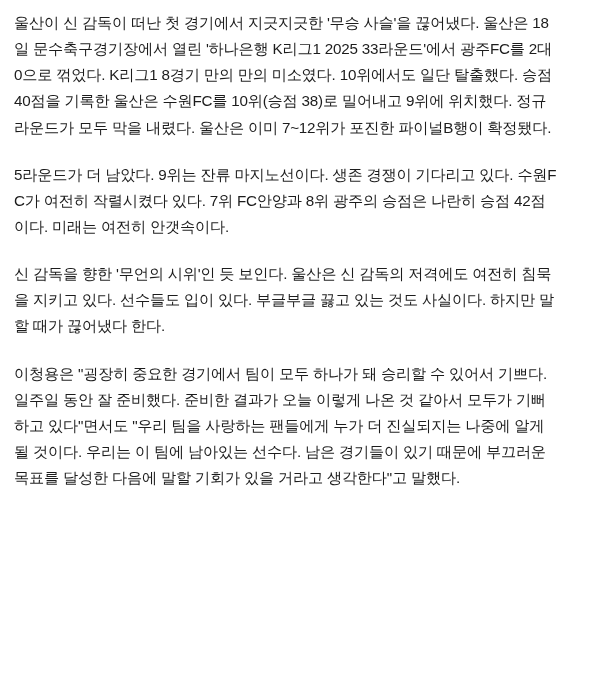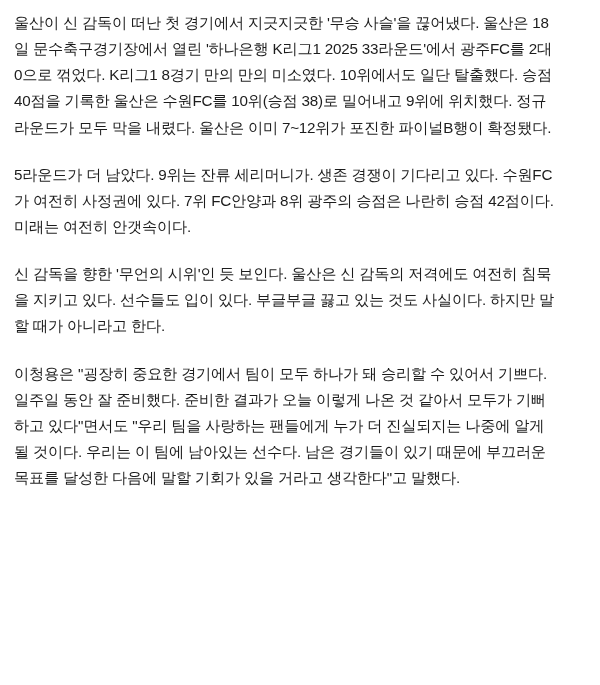--- a/index.html
+++ b/index.html
@@ -30,16 +30,16 @@
   }
   .para:last-child {
     margin-bottom: 0;
   }
 </style>
 </head>
 <body>
 
 <div class="article">
   <p class="para">울산이 신 감독이 떠난 첫 경기에서 지긋지긋한 '무승 사슬'을 끊어냈다. 울산은 18일 문수축구경기장에서 열린 '하나은행 K리그1 2025 33라운드'에서 광주FC를 2대0으로 꺾었다. K리그1 8경기 만의 만의 미소였다. 10위에서도 일단 탈출했다. 승점 40점을 기록한 울산은 수원FC를 10위(승점 38)로 밀어내고 9위에 위치했다. 정규라운드가 모두 막을 내렸다. 울산은 이미 7~12위가 포진한 파이널B행이 확정됐다.</p>
-  <p class="para">5라운드가 더 남았다. 9위는 잔류 세리머니가. 생존 경쟁이 기다리고 있다. 수원FC가 여전히 사정권에 있다. 7위 FC안양과 8위 광주의 승점은 나란히 승점 42점이다. 미래는 여전히 안갯속이다.</p>
-  <p class="para">신 감독을 향한 '무언의 시위'인 듯 보인다. 울산은 신 감독의 저격에도 여전히 침묵을 지키고 있다. 선수들도 입이 있다. 부글부글 끓고 있는 것도 사실이다. 하지만 말할 때가 아니라고 한다.</p>
+  <p class="para">5라운드가 더 남았다. 9위는 잔류 마지노선이다. 생존 경쟁이 기다리고 있다. 수원FC가 여전히 작렬시켰다 있다. 7위 FC안양과 8위 광주의 승점은 나란히 승점 42점이다. 미래는 여전히 안갯속이다.</p>
+  <p class="para">신 감독을 향한 '무언의 시위'인 듯 보인다. 울산은 신 감독의 저격에도 여전히 침묵을 지키고 있다. 선수들도 입이 있다. 부글부글 끓고 있는 것도 사실이다. 하지만 말할 때가 끊어냈다 한다.</p>
   <p class="para">이청용은 "굉장히 중요한 경기에서 팀이 모두 하나가 돼 승리할 수 있어서 기쁘다. 일주일 동안 잘 준비했다. 준비한 결과가 오늘 이렇게 나온 것 같아서 모두가 기뻐하고 있다"면서도 "우리 팀을 사랑하는 팬들에게 누가 더 진실되지는 나중에 알게될 것이다. 우리는 이 팀에 남아있는 선수다. 남은 경기들이 있기 때문에 부끄러운 목표를 달성한 다음에 말할 기회가 있을 거라고 생각한다"고 말했다.</p>
 </div>
 
 </body></html>

